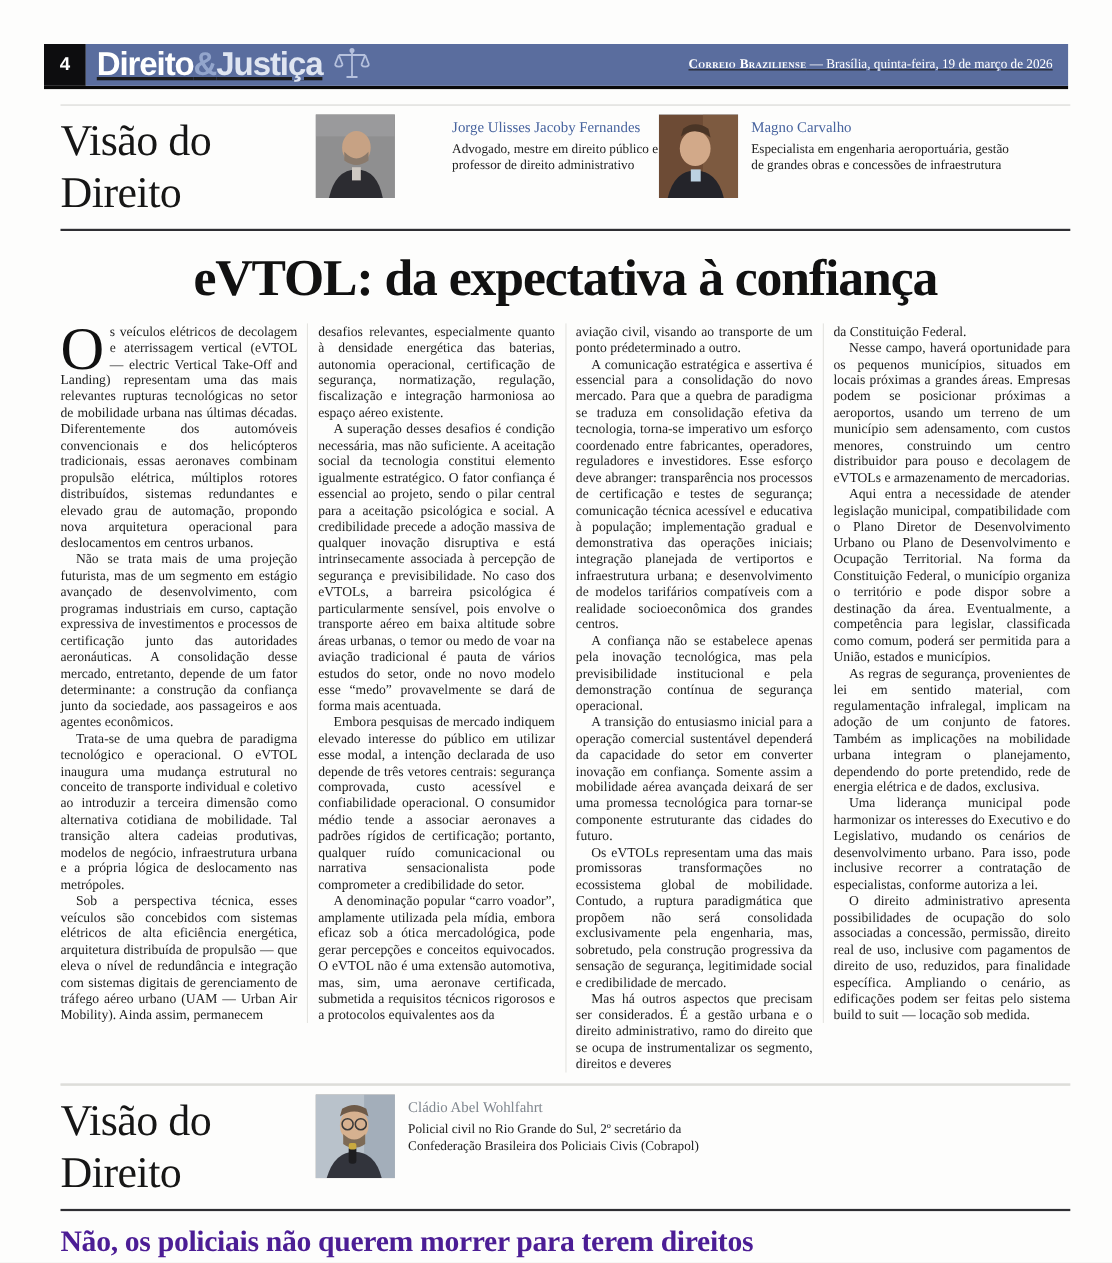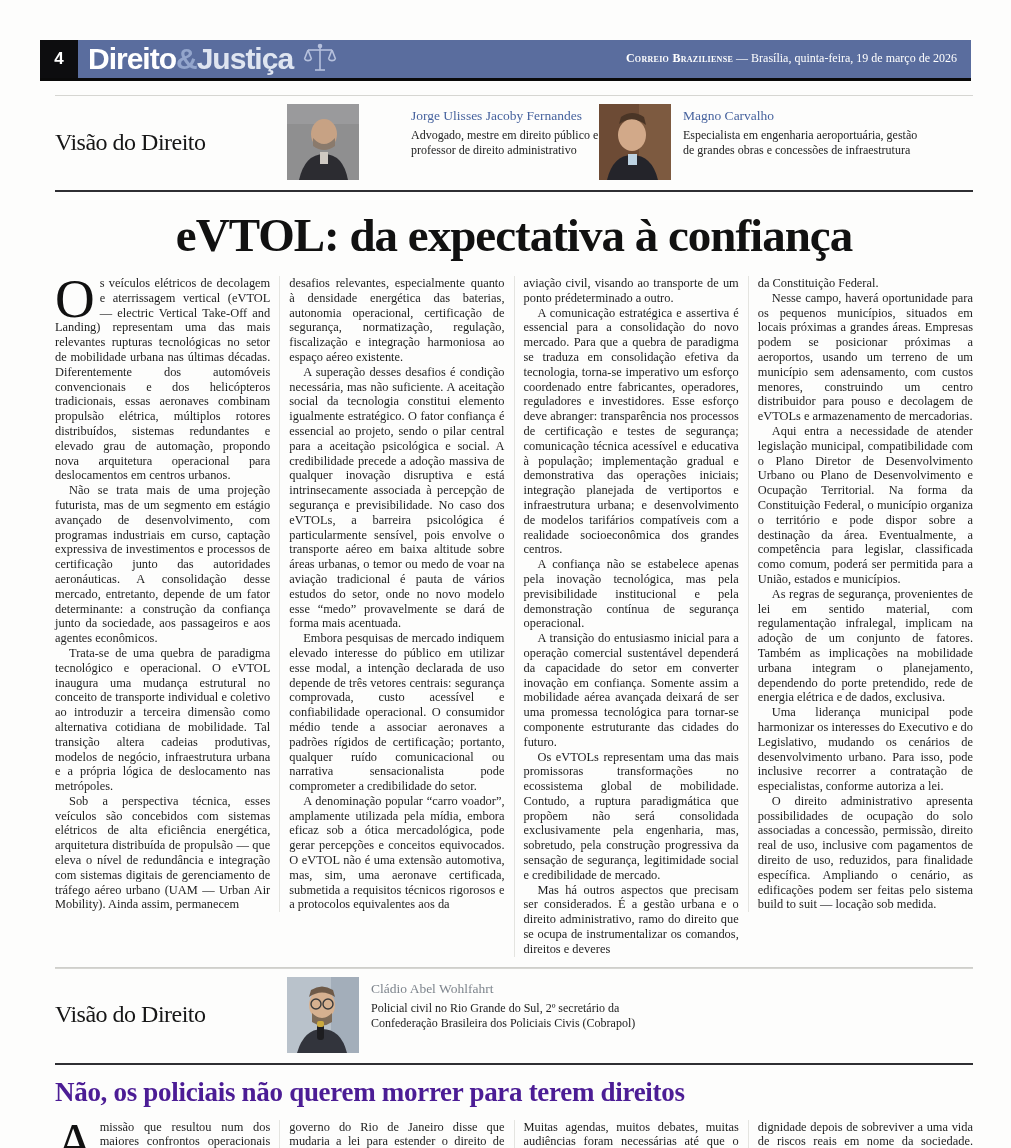--- a/index.html
+++ b/index.html
@@ -3,34 +3,34 @@
 <meta charset="utf-8">
 <style>
   html,body{margin:0;padding:0;background:#e9e9e6;}
   body{width:1011px;height:1148px;overflow:hidden;font-family:"Liberation Serif",serif;color:#1c1c1c;}
   .page{width:1011px;height:1148px;background:#fdfdfc;position:relative;box-sizing:border-box;padding-top:40px;}
 
   
   .banner-row{margin:0 40px;display:flex;align-items:stretch;height:38px;border-bottom:3px solid #0a0a0a;}
   .pagenum{background:#0d0d0f;color:#fff;width:38px;display:flex;align-items:center;justify-content:center;
            font-family:"Liberation Sans",sans-serif;font-weight:bold;font-size:17px;}
-  .banner{flex:1;background:#5a6d9e;display:flex;align-items:center;padding:0 14px 1px 10px;}
+  .banner{flex:1;background:#5a6d9e;display:flex;align-items:center;padding:0 14px 1px 10px;text-decoration:underline;}
   .brand{font-family:"Liberation Sans",sans-serif;font-weight:bold;font-size:30px;color:#fff;letter-spacing:-1px;line-height:1;}
   .brand .amp{color:#93a5cc;font-weight:bold;}
   .brand .j{color:#dfe5f1;}
   .scales{margin-left:10px;display:flex;align-items:center;}
   .masthead{margin-left:auto;color:#fff;font-size:12px;white-space:nowrap;}
   .masthead .sc{font-variant:small-caps;font-weight:bold;letter-spacing:.3px;}
 
   
   .content{width:918px;margin:0 auto 0 55px;}
 
   .kicker-row{display:flex;align-items:stretch;border-top:1px solid #d6d6d2;padding:8px 0 6px;}
   .kicker{width:232px;display:flex;align-items:center;}
-  .kicker span{font-size:24px;letter-spacing:-.5px;color:#161616;}
+  .kicker span{font-size:40px;letter-spacing:-.5px;color:#161616;}
   .author-card{display:flex;align-items:flex-start;}
   .author-card.w1{width:312px;gap:40px;}
   .photo{width:72px;height:76px;flex:0 0 auto;overflow:hidden;background:#999;}
   .photo svg{display:block;}
   .author-info{margin-left:12px;padding-top:4px;}
   .author-name{font-size:13.5px;margin-bottom:4px;}
   .author-name.blue{color:#47639e;}
   .author-name.gray{color:#7e858d;}
   .author-bio{font-size:12px;line-height:1.25;color:#222;max-width:238px;}
   .author-bio.wide{max-width:310px;}
@@ -137,21 +137,21 @@
             <p>A superação desses desafios é condição necessária, mas não suficiente. A aceitação social da tecnologia constitui elemento igualmente estratégico. O fator confiança é essencial ao projeto, sendo o pilar central para a aceitação psicológica e social. A credibilidade precede a adoção massiva de qualquer inovação disruptiva e está intrinsecamente associada à percepção de segurança e previsibilidade. No caso dos eVTOLs, a barreira psicológica é particularmente sensível, pois envolve o transporte aéreo em baixa altitude sobre áreas urbanas, o temor ou medo de voar na aviação tradicional é pauta de vários estudos do setor, onde no novo modelo esse “medo” provavelmente se dará de forma mais acentuada.</p>
             <p>Embora pesquisas de mercado indiquem elevado interesse do público em utilizar esse modal, a intenção declarada de uso depende de três vetores centrais: segurança comprovada, custo acessível e confiabilidade operacional. O consumidor médio tende a associar aeronaves a padrões rígidos de certificação; portanto, qualquer ruído comunicacional ou narrativa sensacionalista pode comprometer a credibilidade do setor.</p>
             <p>A denominação popular “carro voador”, amplamente utilizada pela mídia, embora eficaz sob a ótica mercadológica, pode gerar percepções e conceitos equivocados. O eVTOL não é uma extensão automotiva, mas, sim, uma aeronave certificada, submetida a requisitos técnicos rigorosos e a protocolos equivalentes aos da</p>
           </div>
           <div class="col">
             <p class="noindent">aviação civil, visando ao transporte de um ponto prédeterminado a outro.</p>
             <p>A comunicação estratégica e assertiva é essencial para a consolidação do novo mercado. Para que a quebra de paradigma se traduza em consolidação efetiva da tecnologia, torna-se imperativo um esforço coordenado entre fabricantes, operadores, reguladores e investidores. Esse esforço deve abranger: transparência nos processos de certificação e testes de segurança; comunicação técnica acessível e educativa à população; implementação gradual e demonstrativa das operações iniciais; integração planejada de vertiportos e infraestrutura urbana; e desenvolvimento de modelos tarifários compatíveis com a realidade socioeconômica dos grandes centros.</p>
             <p>A confiança não se estabelece apenas pela inovação tecnológica, mas pela previsibilidade institucional e pela demonstração contínua de segurança operacional.</p>
             <p>A transição do entusiasmo inicial para a operação comercial sustentável dependerá da capacidade do setor em converter inovação em confiança. Somente assim a mobilidade aérea avançada deixará de ser uma promessa tecnológica para tornar-se componente estruturante das cidades do futuro.</p>
             <p>Os eVTOLs representam uma das mais promissoras transformações no ecossistema global de mobilidade. Contudo, a ruptura paradigmática que propõem não será consolidada exclusivamente pela engenharia, mas, sobretudo, pela construção progressiva da sensação de segurança, legitimidade social e credibilidade de mercado.</p>
-            <p>Mas há outros aspectos que precisam ser considerados. É a gestão urbana e o direito administrativo, ramo do direito que se ocupa de instrumentalizar os comandos, direitos e deveres</p>
+            <p>Mas há outros aspectos que precisam ser considerados. É a gestão urbana e o direito administrativo, ramo do direito que se ocupa de instrumentalizar os segmento, direitos e deveres</p>
           </div>
           <div class="col">
             <p class="noindent">da Constituição Federal.</p>
             <p>Nesse campo, haverá oportunidade para os pequenos municípios, situados em locais próximas a grandes áreas. Empresas podem se posicionar próximas a aeroportos, usando um terreno de um município sem adensamento, com custos menores, construindo um centro distribuidor para pouso e decolagem de eVTOLs e armazenamento de mercadorias.</p>
             <p>Aqui entra a necessidade de atender legislação municipal, compatibilidade com o Plano Diretor de Desenvolvimento Urbano ou Plano de Desenvolvimento e Ocupação Territorial. Na forma da Constituição Federal, o município organiza o território e pode dispor sobre a destinação da área. Eventualmente, a competência para legislar, classificada como comum, poderá ser permitida para a União, estados e municípios.</p>
             <p>As regras de segurança, provenientes de lei em sentido material, com regulamentação infralegal, implicam na adoção de um conjunto de fatores. Também as implicações na mobilidade urbana integram o planejamento, dependendo do porte pretendido, rede de energia elétrica e de dados, exclusiva.</p>
             <p>Uma liderança municipal pode harmonizar os interesses do Executivo e do Legislativo, mudando os cenários de desenvolvimento urbano. Para isso, pode inclusive recorrer a contratação de especialistas, conforme autoriza a lei.</p>
             <p>O direito administrativo apresenta possibilidades de ocupação do solo associadas a concessão, permissão, direito real de uso, inclusive com pagamentos de direito de uso, reduzidos, para finalidade específica. Ampliando o cenário, as edificações podem ser feitas pelo sistema build to suit — locação sob medida.</p>
           </div>
         </div>

